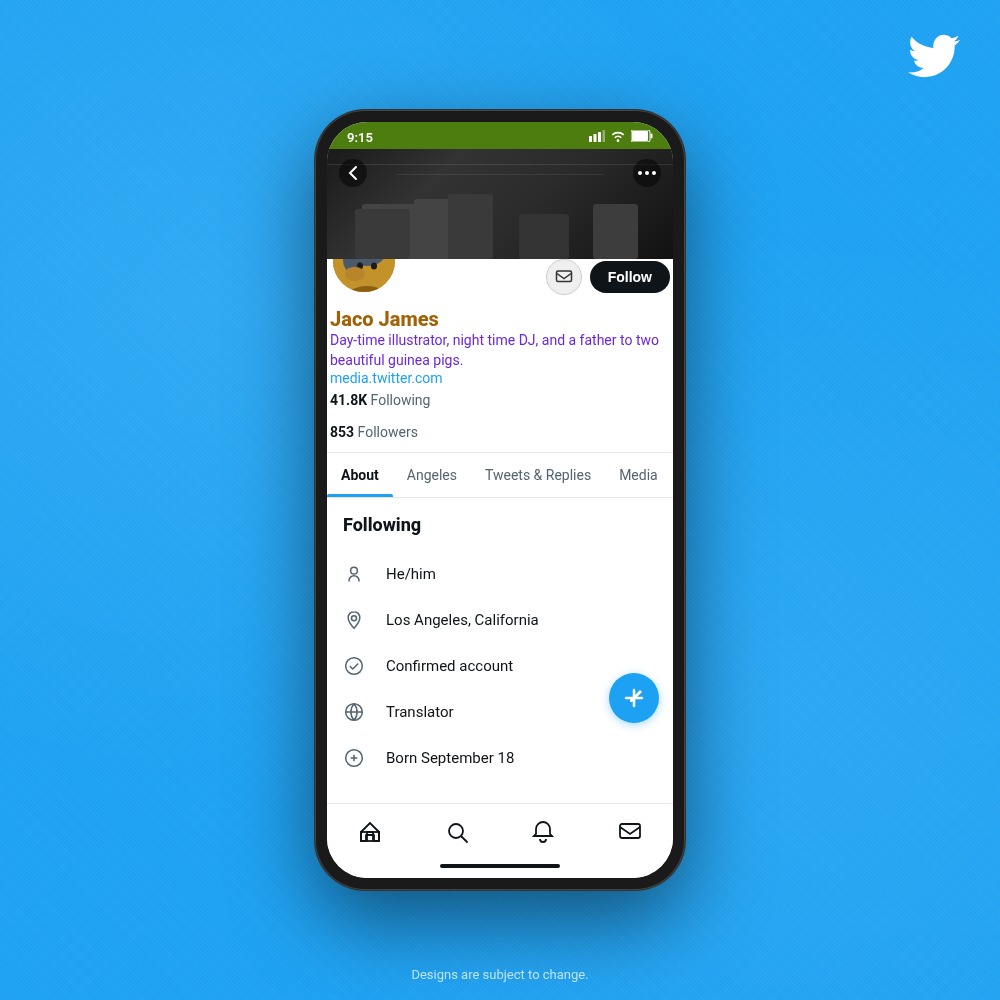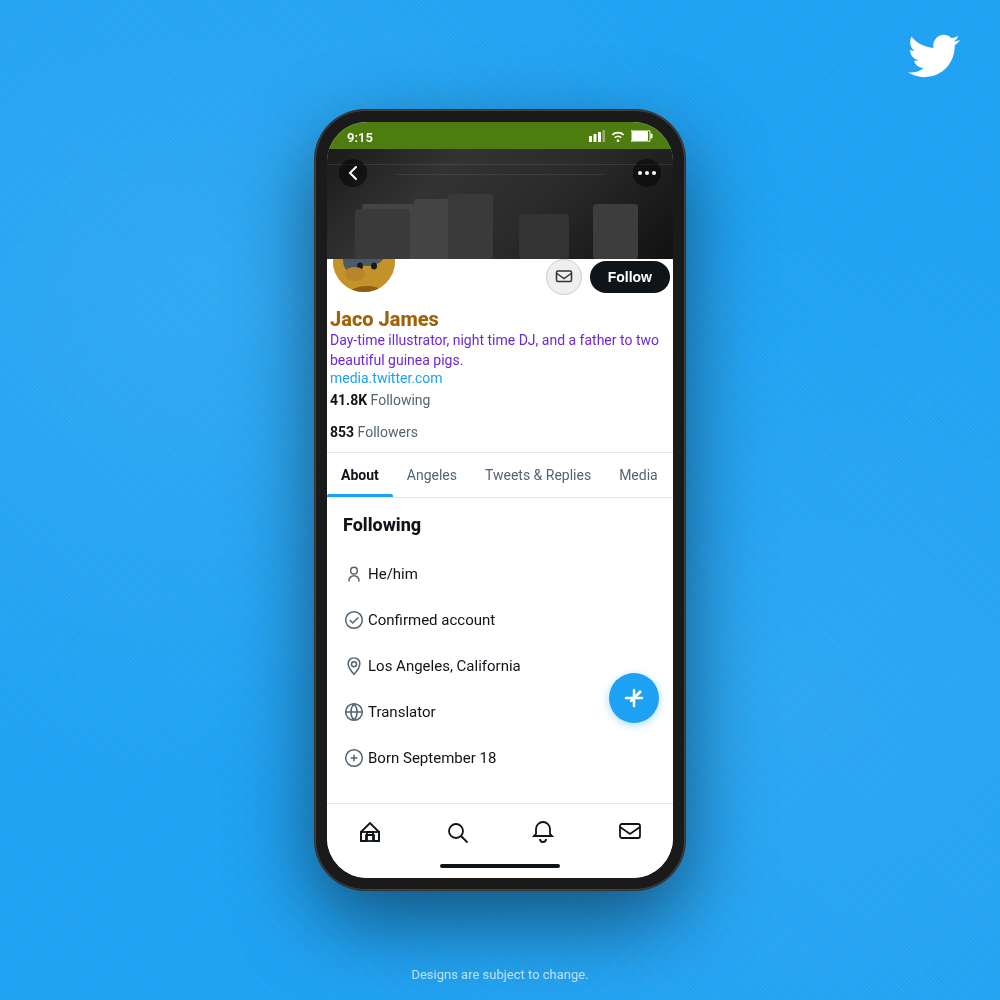--- a/index.html
+++ b/index.html
@@ -318,21 +318,21 @@
     .overview-title {
       font-size: 18px;
       font-weight: 800;
       color: #0f1419;
       margin-bottom: 16px;
     }
 
     .info-item {
       display: flex;
       align-items: center;
-      gap: 3px;
+      gap: 21px;
       padding: 12px 0;
       font-size: 15px;
       color: #0f1419;
     }
 
     .info-icon {
       width: 22px;
       height: 22px;
       display: flex;
       align-items: center;
@@ -532,35 +532,35 @@
               <circle cx="12" cy="8" r="4"></circle>
               <path d="M6 21v-1a6 6 0 0112 0v1"></path>
             </svg>
           </div>
           <span>He/him</span>
         </div>
 
         <div class="info-item">
           <div class="info-icon">
             <svg width="20" height="20" viewBox="0 0 24 24" fill="none" stroke="#536471" stroke-width="1.8">
+              <circle cx="12" cy="10" r="3"></circle>
+              <path d="M12 2C8.13 2 5 5.13 5 9c0 5.25 7 13 7 13s7-7.75 7-13c0-3.87-3.13-7-7-7z"></path>
+            </svg>
+          </div>
+          <span>Los Angeles, California</span>
+        </div>
+
+        <div class="info-item">
+          <div class="info-icon">
+            <svg width="20" height="20" viewBox="0 0 24 24" fill="none" stroke="#536471" stroke-width="1.8">
               <circle cx="12" cy="12" r="10"></circle>
               <path d="M7.5 12.5l3 3 6-6" stroke-linecap="round" stroke-linejoin="round"></path>
             </svg>
           </div>
           <span>Confirmed account</span>
-        </div>
-
-        <div class="info-item">
-          <div class="info-icon">
-            <svg width="20" height="20" viewBox="0 0 24 24" fill="none" stroke="#536471" stroke-width="1.8">
-              <circle cx="12" cy="10" r="3"></circle>
-              <path d="M12 2C8.13 2 5 5.13 5 9c0 5.25 7 13 7 13s7-7.75 7-13c0-3.87-3.13-7-7-7z"></path>
-            </svg>
-          </div>
-          <span>Los Angeles, California</span>
         </div>
 
         <div class="info-item">
           <div class="info-icon">
             <svg width="20" height="20" viewBox="0 0 24 24" fill="none" stroke="#536471" stroke-width="1.8">
               <circle cx="12" cy="12" r="10"></circle>
               <path d="M2 12h20M12 2a15.3 15.3 0 010 20M12 2a15.3 15.3 0 000 20"></path>
             </svg>
           </div>
           <span>Translator</span>

